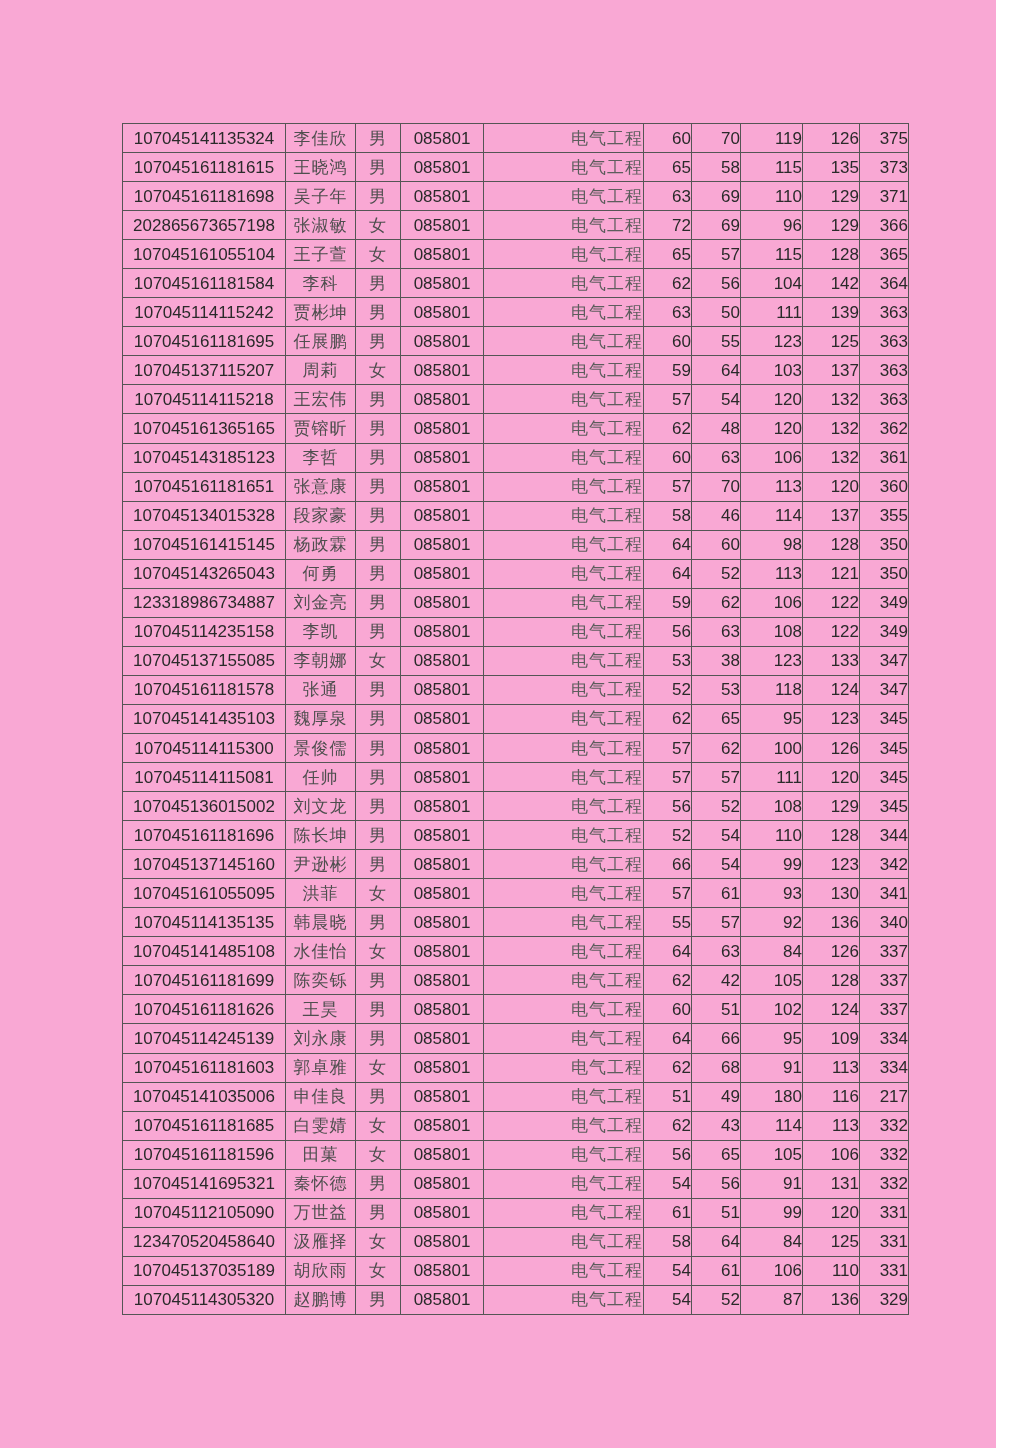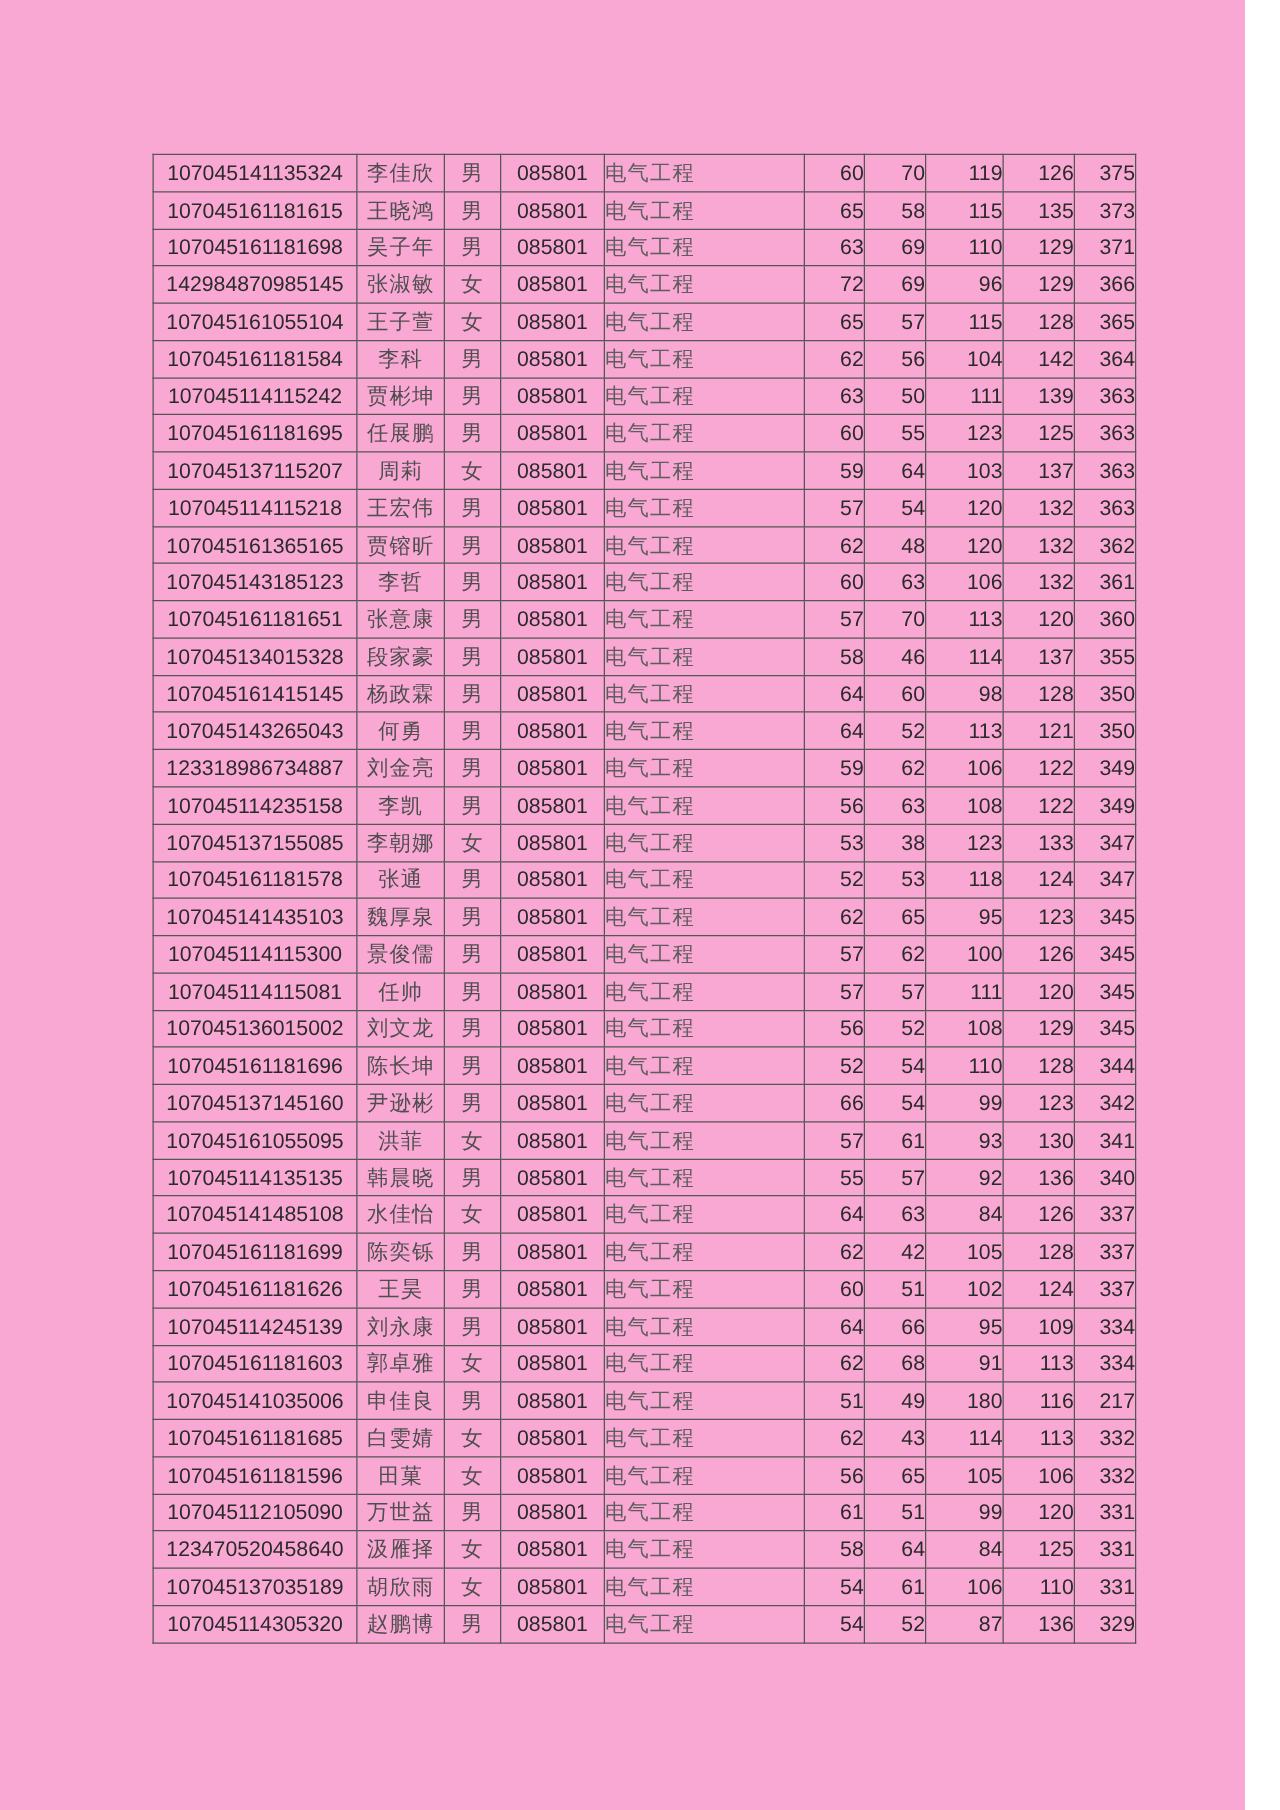--- a/index.html
+++ b/index.html
@@ -45,21 +45,21 @@
     text-align: center;
   }
   
   td.c1, td.c2 {
     color: #4e4e4e;
     text-align: center;
     letter-spacing: 1px;
   }
   td.c4 {
     color: #5d5d5d;
-    text-align: left;
+    text-align: right;
     letter-spacing: 1px;
   }
   
   td.c5, td.c6, td.c7, td.c8, td.c9 {
     text-align: right;
     padding-right: 9px;
   }
 </style>
 </head>
 <body>
@@ -110,21 +110,21 @@
             <td class="c2">男</td>
             <td class="c3">085801</td>
             <td class="c4">电气工程</td>
             <td class="c5">63</td>
             <td class="c6">69</td>
             <td class="c7">110</td>
             <td class="c8">129</td>
             <td class="c9">371</td>
           </tr>
           <tr>
-            <td class="c0">142984870985145</td>
+            <td class="c0">202865673657198</td>
             <td class="c1">张淑敏</td>
             <td class="c2">女</td>
             <td class="c3">085801</td>
             <td class="c4">电气工程</td>
             <td class="c5">72</td>
             <td class="c6">69</td>
             <td class="c7">96</td>
             <td class="c8">129</td>
             <td class="c9">366</td>
           </tr>
@@ -503,20 +503,32 @@
           <tr>
             <td class="c0">107045161181596</td>
             <td class="c1">田菓</td>
             <td class="c2">女</td>
             <td class="c3">085801</td>
             <td class="c4">电气工程</td>
             <td class="c5">56</td>
             <td class="c6">65</td>
             <td class="c7">105</td>
             <td class="c8">106</td>
+            <td class="c9">332</td>
+          </tr>
+          <tr>
+            <td class="c0">107045141695321</td>
+            <td class="c1">秦怀德</td>
+            <td class="c2">男</td>
+            <td class="c3">085801</td>
+            <td class="c4">电气工程</td>
+            <td class="c5">54</td>
+            <td class="c6">56</td>
+            <td class="c7">91</td>
+            <td class="c8">131</td>
             <td class="c9">332</td>
           </tr>
           <tr>
             <td class="c0">107045112105090</td>
             <td class="c1">万世益</td>
             <td class="c2">男</td>
             <td class="c3">085801</td>
             <td class="c4">电气工程</td>
             <td class="c5">61</td>
             <td class="c6">51</td>

